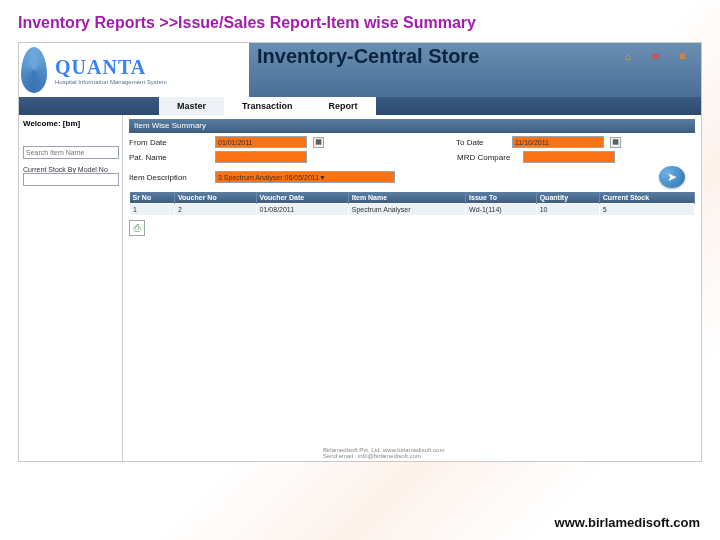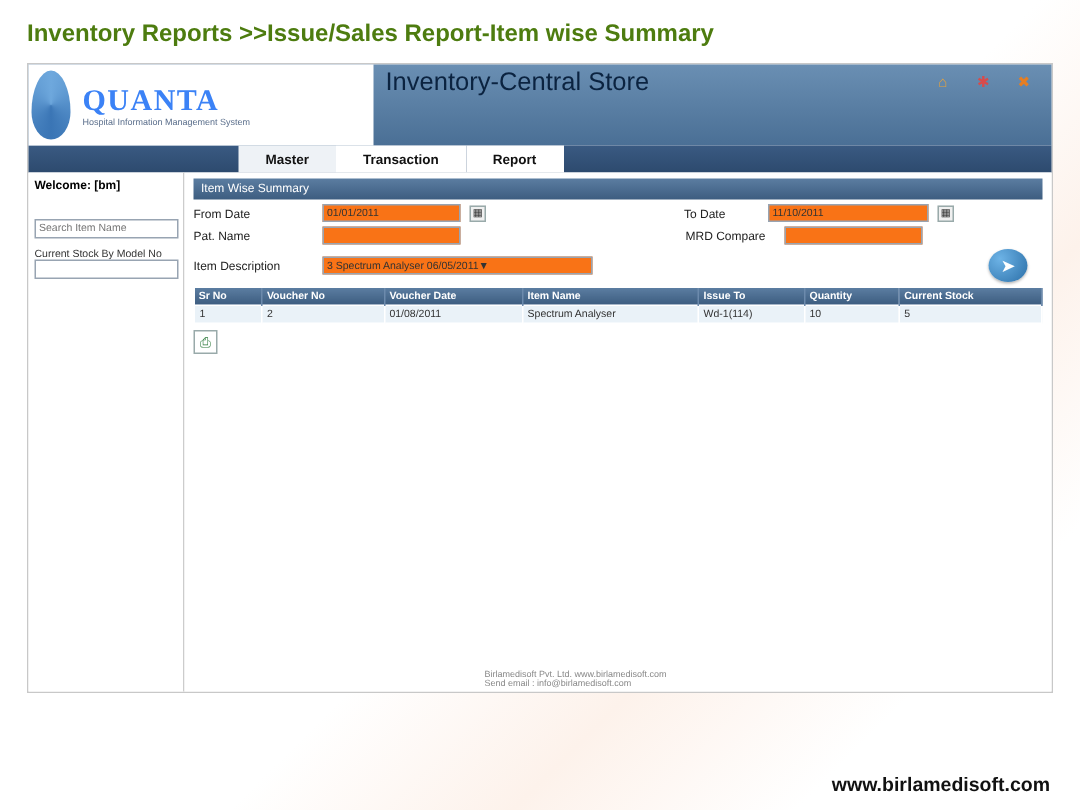--- a/index.html
+++ b/index.html
@@ -1,27 +1,27 @@
 <!DOCTYPE html>
 <html><head>
 <meta charset="utf-8">
 <style>
   * { box-sizing: border-box; }
   body { margin: 0; font-family: Arial, sans-serif; background: #fff; width: 720px; height: 540px; overflow: hidden; position: relative; }
   .slide-bg { position: absolute; inset: 0; background: linear-gradient(135deg, #fff 55%, #fdf2eb 70%, #fff 85%); }
   .slide-header { position: relative; padding: 14px 18px 4px; z-index: 2; }
-  .slide-title { color: #4d7c0f; font-weight: 900; font-size: 16px; font-stretch: condensed; }
+  .slide-title { color: #a21caf; font-weight: 900; font-size: 16px; font-stretch: condensed; }
   .app { position: relative; margin: 6px 18px 0; height: 420px; border: 1px solid #c8c8c8; background: #fff; z-index: 2; }
   .app-top { display: flex; align-items: flex-start; background: linear-gradient(#6a8fb3 0%, #4a6f95 100%); height: 54px; color: #fff; }
   .logo-wrap { background: #fff; height: 54px; width: 230px; display: flex; align-items: center; gap: 4px; padding: 4px 6px; }
   .logo-main { color: #3b82f6; font-weight: 900; font-size: 20px; letter-spacing: 1px; font-family: Georgia, serif; }
   .logo-sub { font-size: 6px; color: #5a6e8b; }
   .app-title-area { flex: 1; display: flex; flex-direction: column; }
   .app-title-bar { flex: 1; display: flex; align-items: center; justify-content: space-between; padding: 2px 8px 0; }
-  .app-title { color: #0b2340; font-weight: 400; font-size: 17px; }
+  .app-title { color: #0b2340; font-weight: 700; font-size: 20px; }
   .top-icons { display: flex; gap: 14px; padding-right: 4px; }
   .top-ic { width: 13px; height: 13px; display: flex; align-items: center; justify-content: center; font-size: 10px; }
   .menu { background: linear-gradient(#3a5a82, #2d4a6e); display: flex; height: 18px; align-items: stretch; font-size: 9px; color: #fff; }
   .menu-spacer { width: 140px; }
   .menu-item { padding: 0 18px; display: flex; align-items: center; font-weight: 700; }
   .menu-item.light { background: #eef2f6; color: #111; }
   .menu-item.active { background: #fff; color: #111; }
   .app-body { display: flex; height: calc(100% - 54px - 18px); }
   .left-pane { width: 104px; border-right: 1px solid #ccc; padding: 4px; font-size: 8px; background: #fff; }
   .welcome { font-weight: 700; font-size: 8px; margin-bottom: 18px; }
@@ -89,21 +89,21 @@
 
     <div class="main-pane">
       <div class="panel-title">Item Wise Summary</div>
 
       <div class="form-row">
         <span class="fr-label">From Date</span>
         <input class="fr-input" style="width: 92px;" value="01/01/2011">
         <span class="cal-ic">▦</span>
         <span style="width:120px"></span>
         <span class="fr-label" style="width:50px">To Date</span>
-        <input class="fr-input" style="width: 107px;" value="11/10/2011">
+        <input class="fr-input" style="width: 92px;" value="11/10/2011">
         <span class="cal-ic">▦</span>
       </div>
 
       <div class="form-row">
         <span class="fr-label">Pat. Name</span>
         <input class="fr-input" style="width: 92px;" value="">
         <span style="width:138px"></span>
         <span class="fr-label" style="width:60px">MRD Compare</span>
         <input class="fr-input" style="width: 92px;" value="">
       </div>

